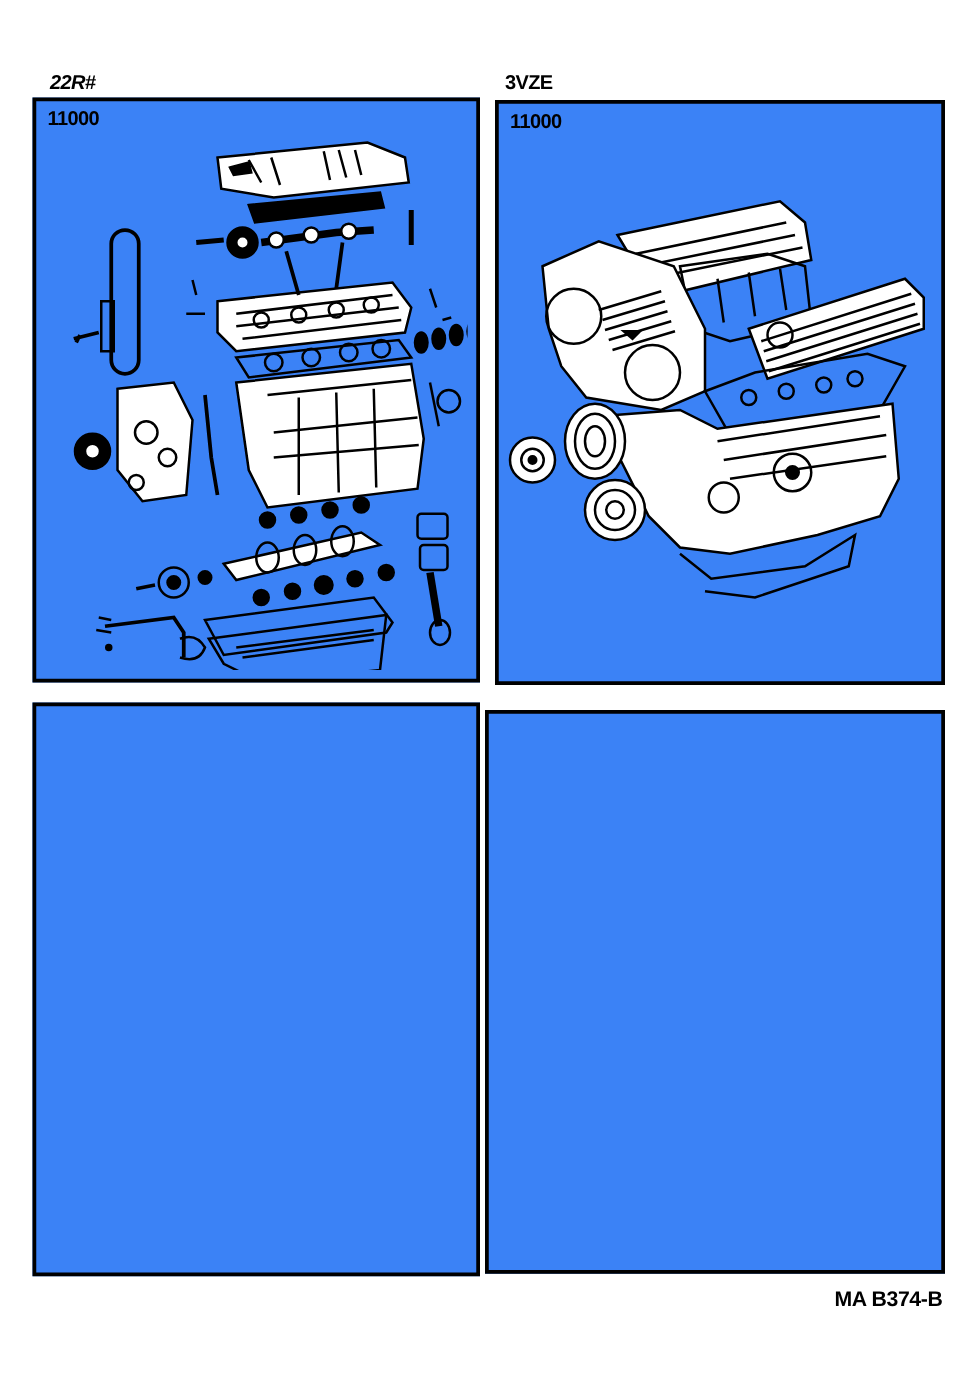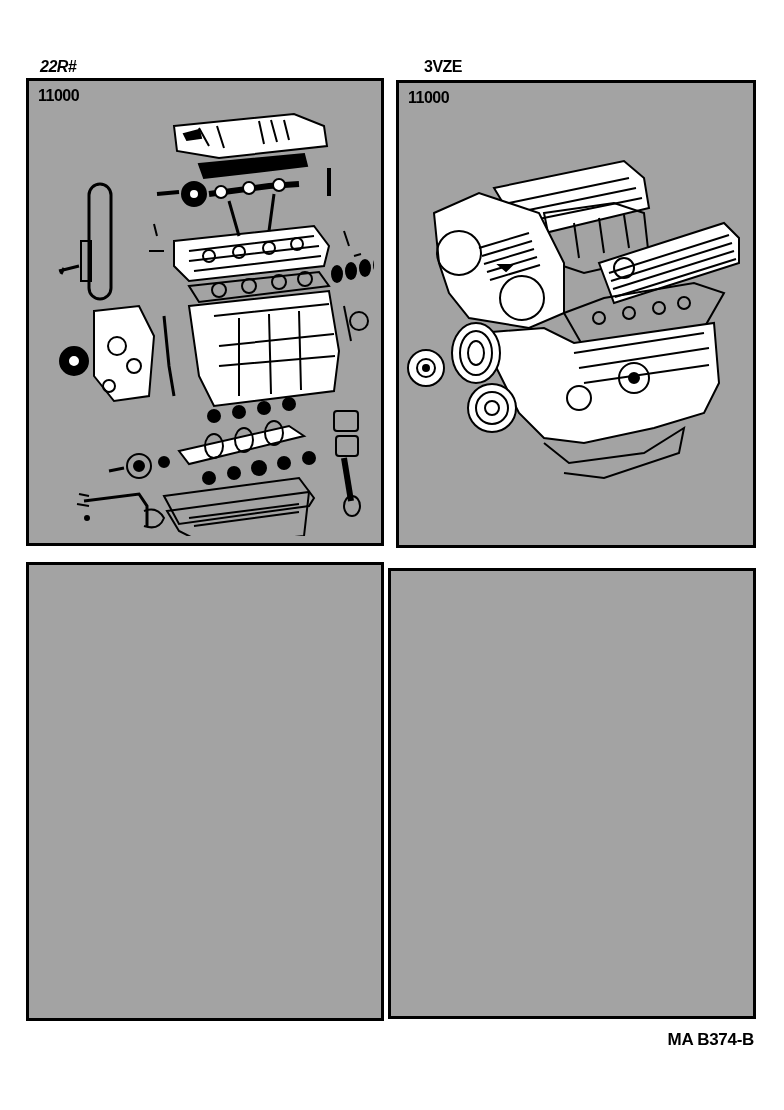--- a/index.html
+++ b/index.html
@@ -1,19 +1,19 @@
 <!DOCTYPE html>
 <html><head>
   <meta charset="utf-8">
   <style>
     html, body { margin: 0; padding: 0; background: #ffffff; }
     body { width: 784px; height: 1110px; position: relative; overflow: hidden;
            font-family: "Liberation Sans", sans-serif; color: #000; }
     .label { position: absolute; font-weight: bold; font-size: 16px; letter-spacing: -0.5px; }
-    .panel { position: absolute; border: 3px solid #000; box-sizing: border-box; background: #a3a3a3; }
+    .panel { position: absolute; border: 3px solid #000; box-sizing: border-box; background: #3b82f6; }
     .panel-code { position: absolute; left: 9px; top: 6px; font-weight: bold; font-size: 16px; letter-spacing: -0.5px; }
     .art { position: absolute; }
     .footer-code { position: absolute; right: 30px; top: 1030px; font-weight: bold; font-size: 17px; letter-spacing: -0.3px; margin-left: 33px; }
     svg * { vector-effect: non-scaling-stroke; }
   </style>
 </head>
 <body>
 
 <div class="label" style="left:40px; top:58px;font-style:italic;">22R#</div>
 <div class="panel" style="left:26px; top:78px; width:358px; height:468px;">
@@ -106,21 +106,21 @@
     <circle cx="48" cy="412" r="2" fill="#000"></circle>
 
     <path d="M125 390 L260 372 L275 392 L270 400 L140 418 Z"></path>
     <path d="M128 405 L270 386 L265 430 L170 440 L140 425 Z"></path>
     <path d="M150 412 L260 398 M155 420 L260 406"></path>
     <circle cx="200" cy="440" r="5" fill="#000"></circle>
     <path d="M222 430 L222 445" stroke-width="3"></path>
   </svg>
 </div>
 
-<div class="label" style="left:424px; top:58px;">3VZE</div>
+<div class="label" style="left:404px; top:58px;">3VZE</div>
 <div class="panel" style="left:396px; top:80px; width:360px; height:468px;">
   <div class="panel-code">11000</div>
   <svg class="art" style="left:5px; top:70px;" width="345" height="330" viewBox="0 0 345 330" fill="none" stroke="#000" stroke-width="2">
 
     <path d="M90 35 L220 8 L240 25 L245 55 L120 85 Z" fill="#fff"></path>
     <path d="M105 50 L225 25 M110 60 L232 35 M115 70 L238 45"></path>
 
     <path d="M140 60 L210 50 L240 60 L245 105 L180 120 L150 110 Z"></path>
     <path d="M170 70 L175 105 M195 65 L200 100 M220 62 L225 95"></path>
 

